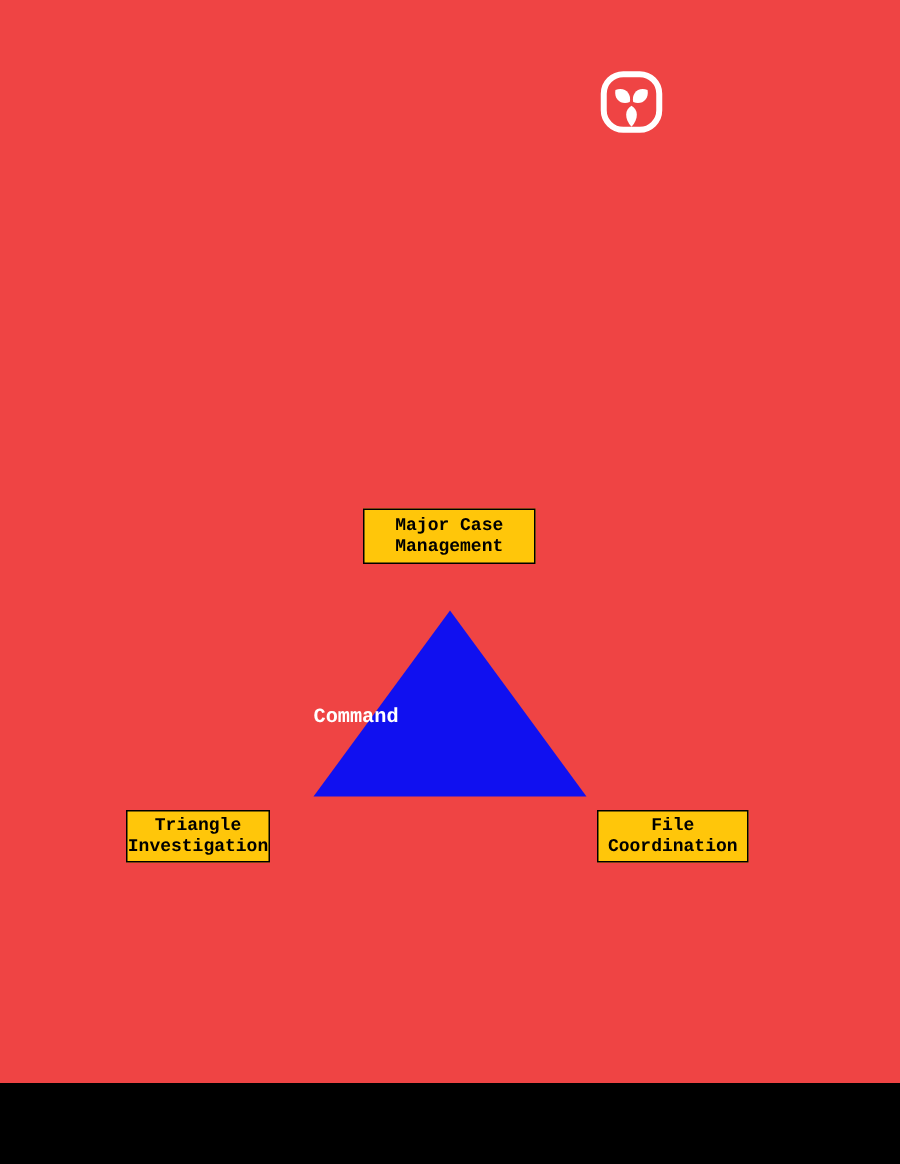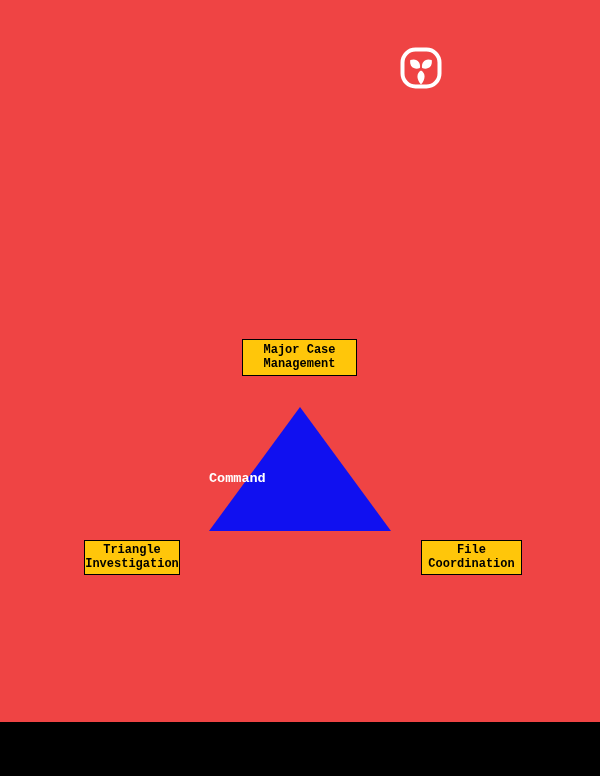--- a/index.html
+++ b/index.html
@@ -43,21 +43,21 @@
     width: 115px;
     height: 37px;
   }
   .box-primary {
     left: 84px;
     top: 540px;
     width: 96px;
     height: 35px;
   }
   .box-file {
-    left: 421px;
+    left: 398px;
     top: 540px;
     width: 101px;
     height: 35px;
   }
   .triangle {
     position: absolute;
     left: 209px;
     top: 407px;
     width: 0;
     height: 0;

